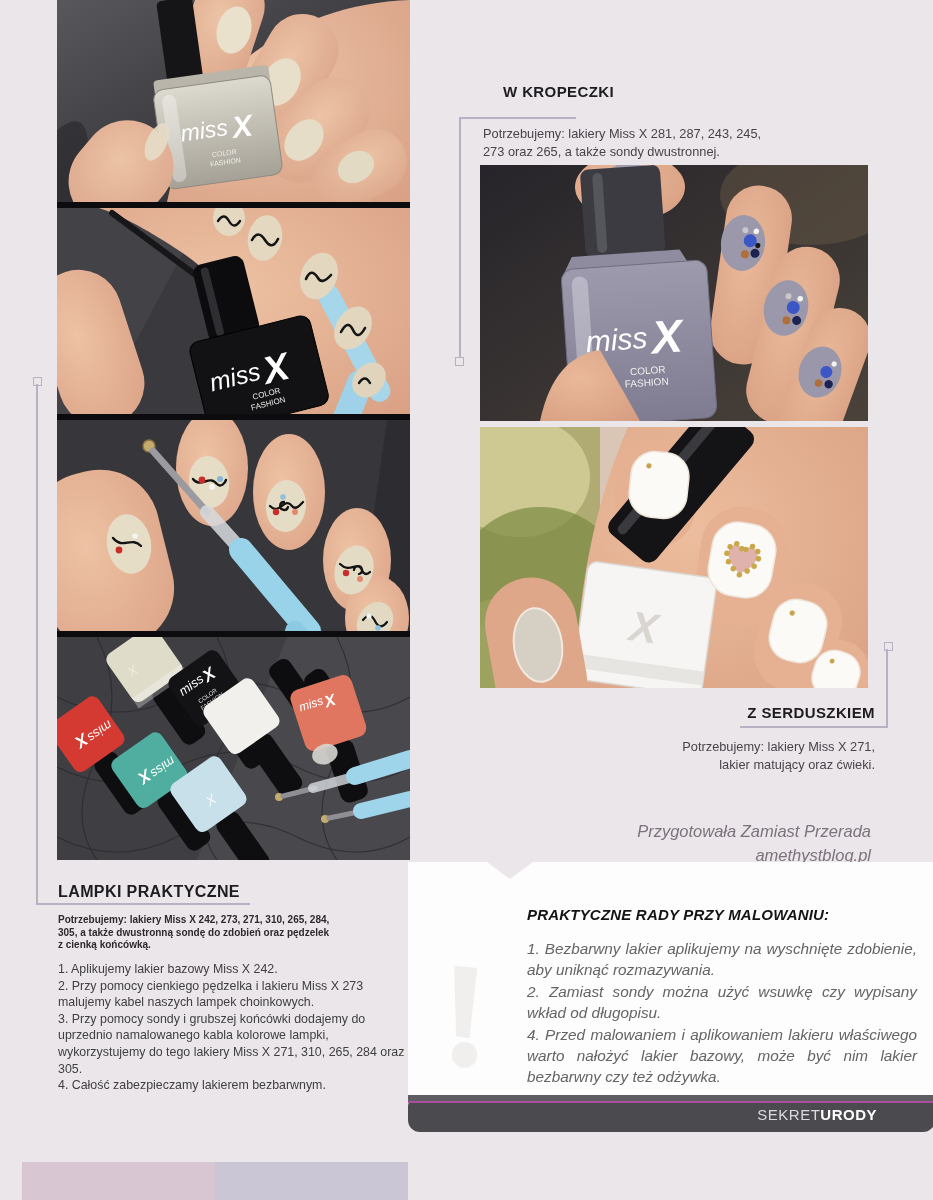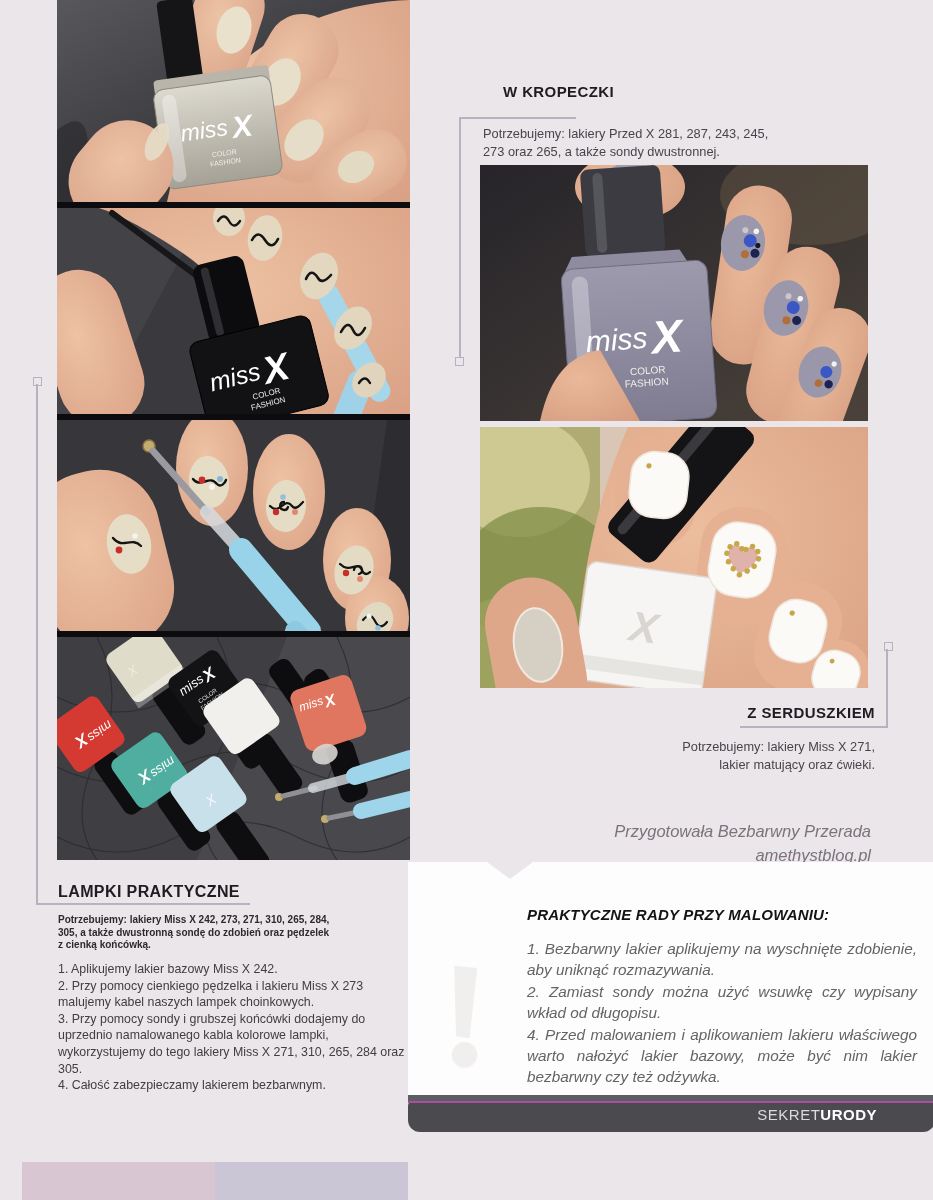--- a/index.html
+++ b/index.html
@@ -270,21 +270,21 @@
         </g>
       </svg>
     </div>
   </div>
 
   <div class="abs hd" style="left:483px;top:83px;margin-left:20px;">W KROPECZKI</div>
   <div class="line" style="left:459px;top:117px;width:117px;height:2px;"></div>
   <div class="line" style="left:459px;top:117px;width:2px;height:242px;"></div>
   <div class="marker" style="left:455px;top:357px;"></div>
   <div class="abs needs" style="left:483px;top:125px;">
-    <span style="display:block">Potrzebujemy: lakiery Przed X 281, 287, 243, 245,</span>
+    <span style="display:block">Potrzebujemy: lakiery Miss X 281, 287, 243, 245,</span>
     <span style="display:block">273 oraz 265, a także sondy dwustronnej.</span>
   </div>
 
   <div class="photo" style="left:480px;top:165px;width:388px;height:256px;">
     <svg width="388" height="256" viewBox="0 0 388 256">
       <defs>
         <linearGradient id="r1bg" x1="0" y1="0" x2="1" y2="1">
             <stop offset="0" stop-color="#26242a"></stop>
             <stop offset="1" stop-color="#4a423a"></stop>
           </linearGradient>
@@ -424,21 +424,21 @@
   <div class="marker" style="left:884px;top:642px;"></div>
   <div class="line" style="left:886px;top:649px;width:2px;height:77px;"></div>
   <div class="line" style="left:740px;top:726px;width:148px;height:2px;"></div>
   <div class="abs hd" style="left:640px;top:704px;width:235px;text-align:right;">Z SERDUSZKIEM</div>
   <div class="abs needs" style="left:600px;top:738px;width:275px;text-align:right;">
     <span style="display:block">Potrzebujemy: lakiery Miss X 271,</span>
     <span style="display:block">lakier matujący oraz ćwieki.</span>
   </div>
 
   <div class="abs credit" style="left:560px;top:820px;width:311px;">
-    <span style="display:block">Przygotowała Bezbarwny Przerada</span>
+    <span style="display:block">Przygotowała Zamiast Przerada</span>
     <span style="display:block">amethystblog.pl</span>
   </div>
 
   <div class="marker" style="left:33px;top:377px;"></div>
   <div class="line" style="left:36px;top:384px;width:2px;height:520px;"></div>
   <div class="line" style="left:36px;top:903px;width:214px;height:2px;"></div>
   <div class="abs hd" style="left:58px;top:883px;font-size:16px;">LAMPKI PRAKTYCZNE</div>
   <div class="abs" style="left:58px;top:914px;width:330px;font-size:10px;font-weight:bold;line-height:1.26;color:#2c2a2e;">
     <span style="display:block">Potrzebujemy: lakiery Miss X 242, 273, 271, 310, 265, 284,</span>
     <span style="display:block">305, a także dwustronną sondę do zdobień oraz pędzelek</span>

